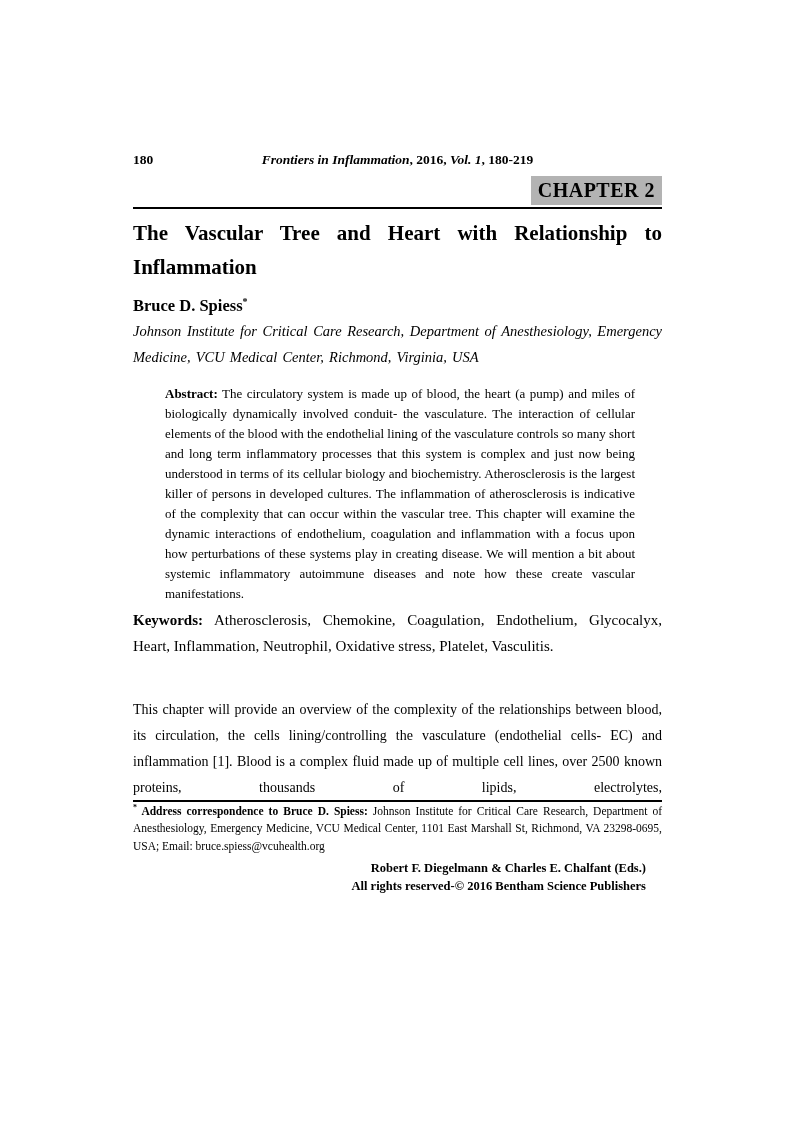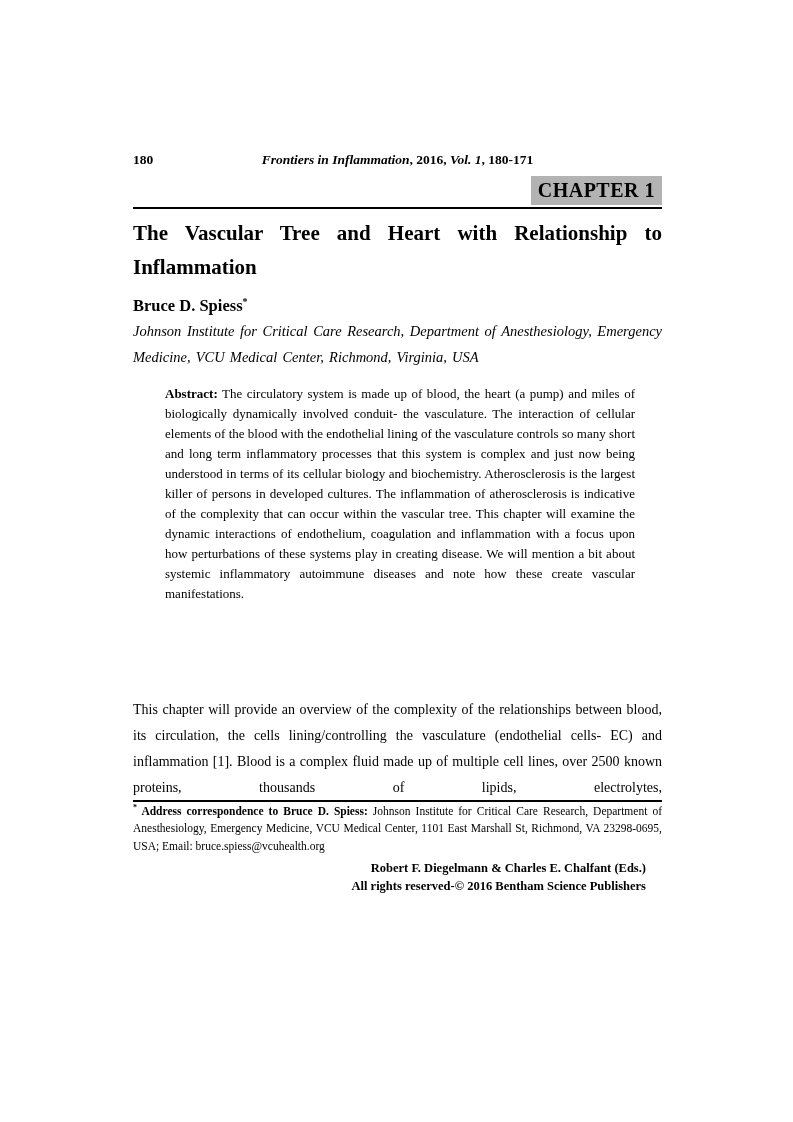--- a/index.html
+++ b/index.html
@@ -88,35 +88,36 @@
     text-align: right;
   }
 </style>
 </head>
 <body>
 
 <div class="page">
 
   <div class="header-row">
     <span class="page-number">180</span>
-    <div class="journal-ref"><span class="it">Frontiers in Inflammation</span><span>, 2016, </span><span class="it">Vol. 1</span><span>, 180-171</span></div>
+    <div class="journal-ref"><span class="it">Frontiers in Inflammation</span><span>, 2016, </span><span class="it">Vol. 1</span><span>, 180-219</span></div>
   </div>
 
-  <div class="chapter-badge">CHAPTER 1</div>
+  <div class="chapter-badge">CHAPTER 2</div>
 
   <div class="head-rule"></div>
 
   <h1 class="chapter-title">The Vascular Tree and Heart with Relationship to Inflammation</h1>
 
   <div class="author-line"><span>Bruce D. Spiess</span><sup>*</sup></div>
 
   <div class="affiliation">Johnson Institute for Critical Care Research, Department of Anesthesiology, Emergency Medicine, VCU Medical Center, Richmond, Virginia, USA</div>
 
   <div class="abstract"><span class="label">Abstract:</span><span> The circulatory system is made up of blood, the heart (a pump) and miles of biologically dynamically involved conduit- the vasculature. The interaction of cellular elements of the blood with the endothelial lining of the vasculature controls so many short and long term inflammatory processes that this system is complex and just now being understood in terms of its cellular biology and biochemistry. Atherosclerosis is the largest killer of persons in developed cultures. The inflammation of atherosclerosis is indicative of the complexity that can occur within the vascular tree. This chapter will examine the dynamic interactions of endothelium, coagulation and inflammation with a focus upon how perturbations of these systems play in creating disease. We will mention a bit about systemic inflammatory autoimmune diseases and note how these create vascular manifestations.</span></div>
 
+  <div class="keywords"><span class="label">Keywords:</span><span> Atherosclerosis, Chemokine, Coagulation, Endothelium, Glycocalyx, Heart, Inflammation, Neutrophil, Oxidative stress, Platelet, Vasculitis.</span></div>
 
 
   <div class="intro-paragraph">This chapter will provide an overview of the complexity of the relationships between blood, its circulation, the cells lining/controlling the vasculature (endothelial cells- EC) and inflammation [1]. Blood is a complex fluid made up of multiple cell lines, over 2500 known proteins, thousands of lipids, electrolytes,</div>
 
   <div class="footnote-rule"></div>
 
   <div class="footnote"><sup>*</sup><span class="label"> Address correspondence to Bruce D. Spiess:</span><span> Johnson Institute for Critical Care Research, Department of Anesthesiology, Emergency Medicine, VCU Medical Center, 1101 East Marshall St, Richmond, VA 23298-0695, USA; Email: bruce.spiess@vcuhealth.org</span></div>
 
   <div class="publisher">
     <div>Robert F. Diegelmann &amp; Charles E. Chalfant (Eds.)</div>

